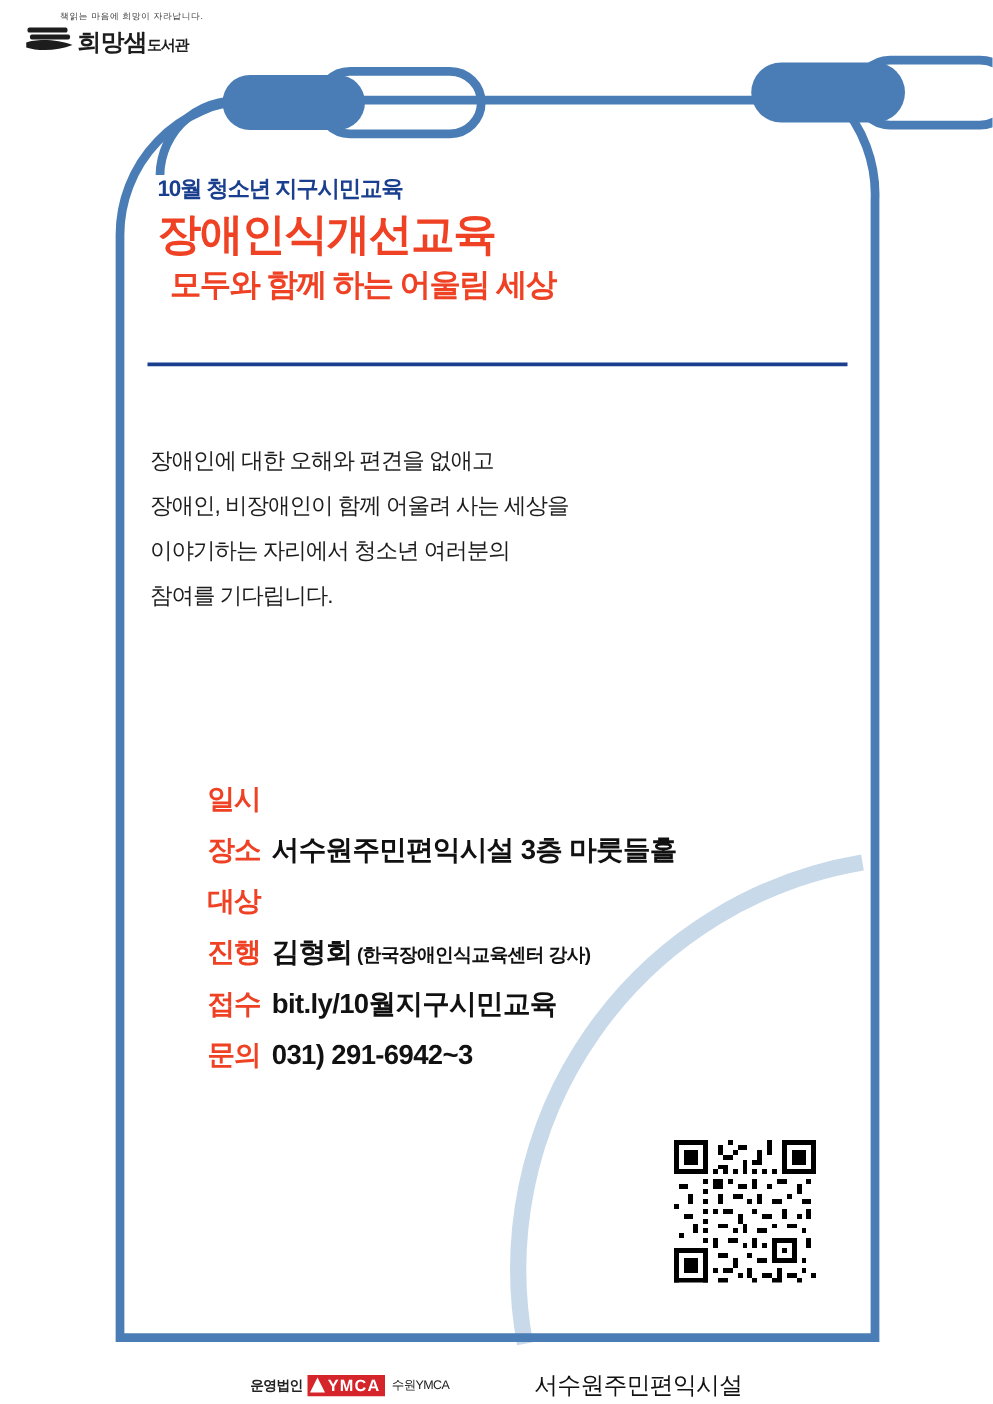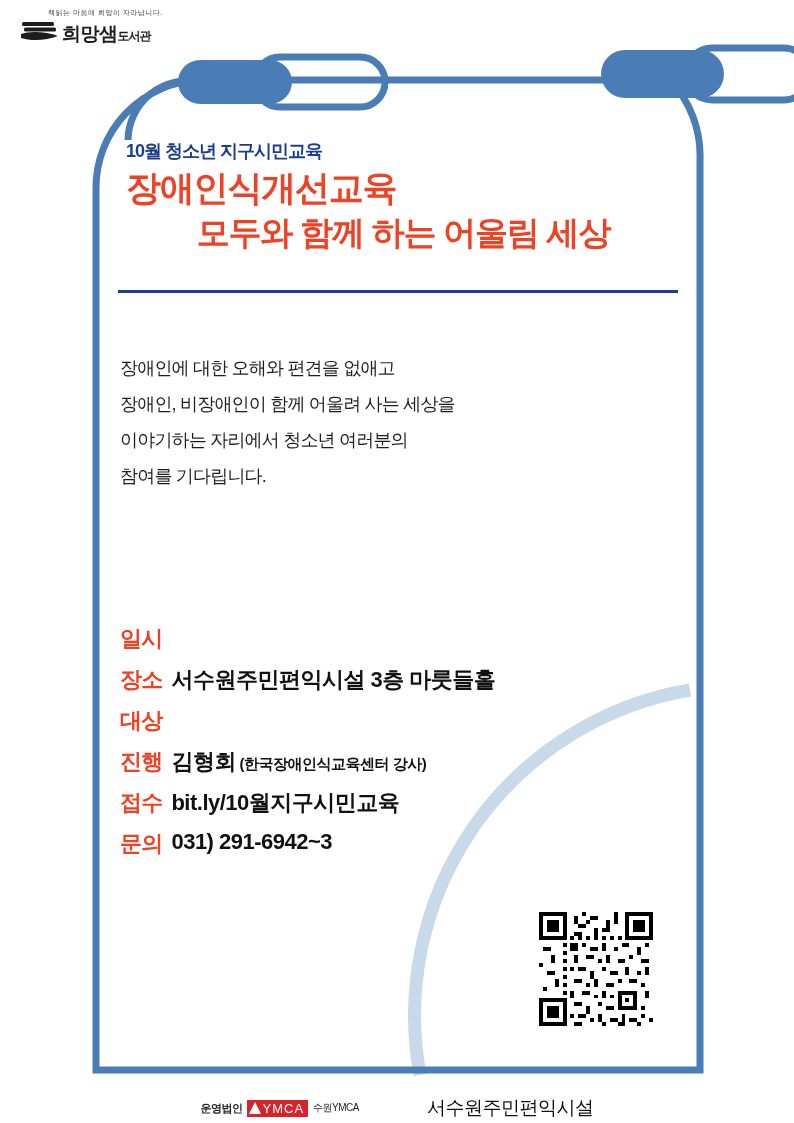--- a/index.html
+++ b/index.html
@@ -88,28 +88,27 @@
   }
   .head-line2 {
     font-size: 35px;
     font-weight: bold;
     color: #ef4123;
     letter-spacing: -1.2px;
     line-height: 1.3;
     margin-top: 2px;
   }
   .head-line3 {
-    font-size: 33px;
+    font-size: 25px;
     font-weight: bold;
     color: #ef4123;
     letter-spacing: -1.2px;
     line-height: 1.3;
     margin-top: 2px;
     padding-left: 10px;
-    text-align: center;
   }
 
   .divider {
     position: absolute;
     left: 22px;
     top: 178px;
     width: 560px;
     height: 3px;
     background: #1b3f8f;
   }
@@ -126,22 +125,23 @@
   }
 
   .info {
     position: absolute;
     left: 24px;
     top: 512px;
     width: 560px;
   }
   .info-row {
     display: flex;
-    align-items: flex-start;
+    align-items: center;
     margin-bottom: 11px;
+    margin-left: 46px;
   }
   .info-label {
     color: #ef4123;
     font-size: 22px;
     font-weight: bold;
     letter-spacing: -0.8px;
     margin-right: 9px;
     white-space: nowrap;
   }
   .info-value {
@@ -192,21 +192,21 @@
     margin-right: 4px;
   }
   .ymca-mark {
     display: inline-flex;
     align-items: center;
   }
   .ymca-word {
     background: #d5242a;
     color: #ffffff;
     font-size: 13px;
-    font-weight: normal;
+    font-weight: bold;
     letter-spacing: 1px;
     padding: 1px 4px 1px 16px;
     position: relative;
   }
   .ymca-tri {
     position: absolute;
     left: 2px;
     top: 2px;
     width: 0; height: 0;
     border-left: 6px solid transparent;

